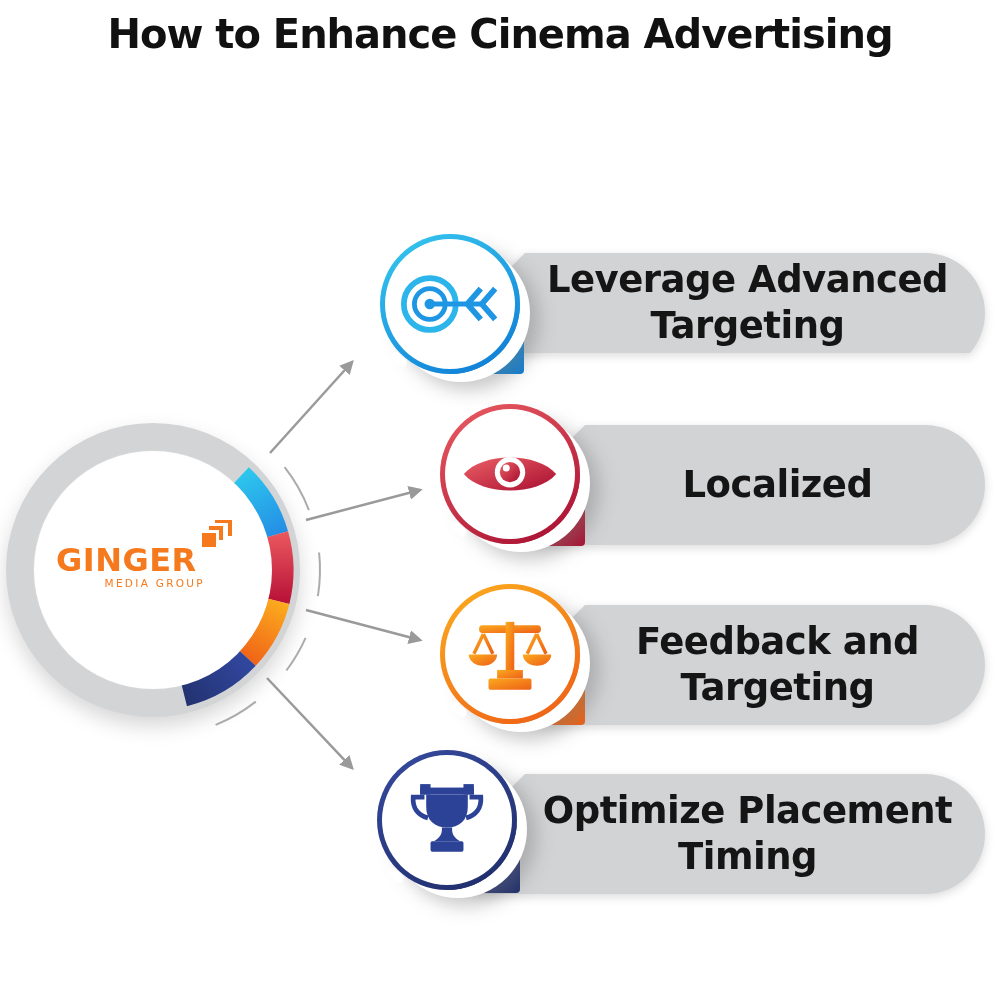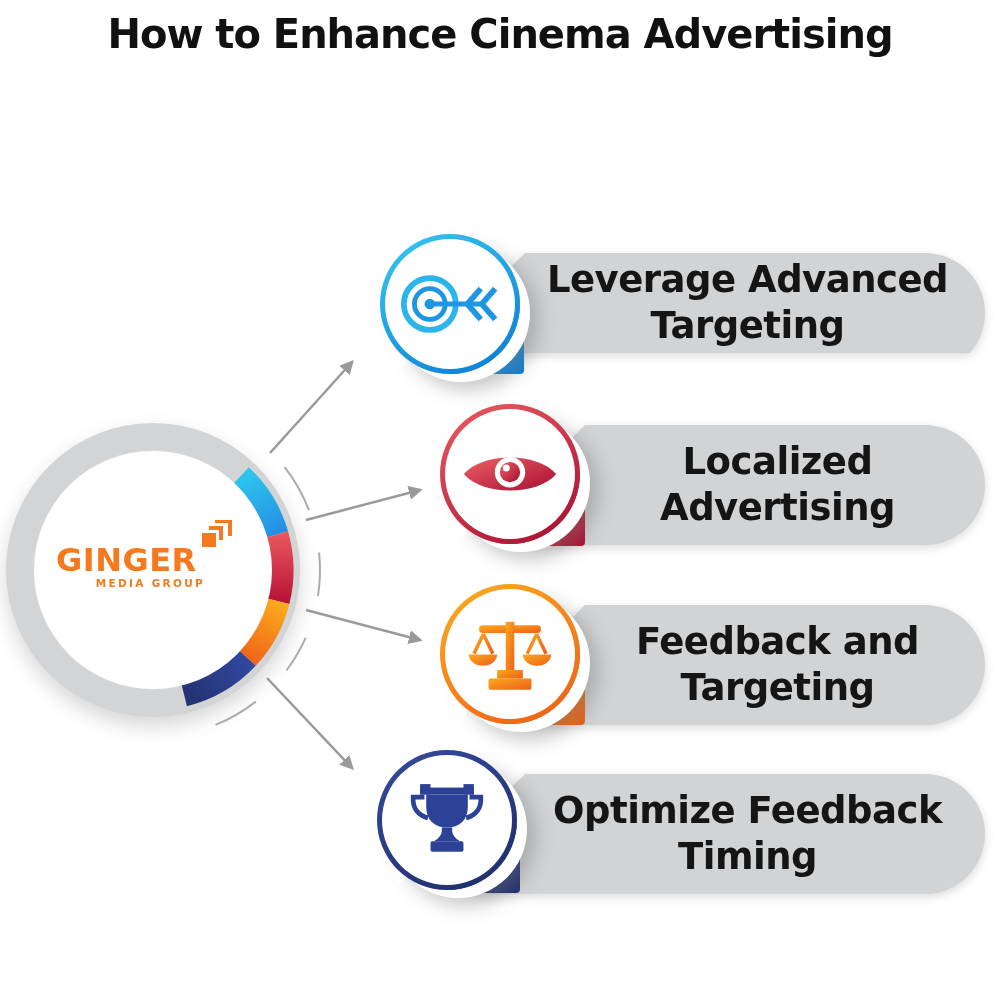--- a/index.html
+++ b/index.html
@@ -7,21 +7,21 @@
         font-family:"DejaVu Sans","Liberation Sans",sans-serif;}
   
   .title{position:absolute;top:6px;left:0;width:1000px;text-align:center;
          font-weight:bold;font-size:40px;line-height:57px;letter-spacing:-1px;color:#111;}
   
   .hub-svg{position:absolute;left:3px;top:420px;overflow:visible;
            filter:drop-shadow(0 9px 10px rgba(0,0,0,.16));}
   .logo{position:absolute;left:56px;top:520px;width:150px;}
   .logo-icon{position:absolute;left:146px;top:0;}
   .logo-name{margin-top:24px;font-size:32px;font-weight:bold;letter-spacing:.5px;color:#f5791d;line-height:32px;}
-  .logo-sub{text-align:right;font-size:10.5px;font-weight:bold;letter-spacing:2.3px;color:#f5791d;margin-top:1px;padding-right:1px;}
+  .logo-sub{text-align:right;font-size:10.5px;font-weight:normal;letter-spacing:2.3px;color:#f5791d;margin-top:1px;padding-right:1px;}
   
   .overlay{position:absolute;left:0;top:0;pointer-events:none;}
   
   .pill-wrap{position:absolute;filter:drop-shadow(0 3px 5px rgba(0,0,0,.14));z-index:2;}
   .pill{background:#d2d3d5;width:100%;height:100%;display:flex;flex-direction:column;
         justify-content:center;text-align:center;}
   .pill-long{clip-path:path('M63 0 H463 A60 60 0 0 1 463 120 H24 A24 24 0 0 1 0 96 V63 Z');}
   .pill-short{clip-path:path('M63 0 H403 A60 60 0 0 1 403 120 H24 A24 24 0 0 1 0 96 V63 Z');}
   .pill-text{padding-left:70px;padding-right:22px;font-weight:bold;font-size:37px;
              line-height:46px;letter-spacing:-.5px;color:#151515;}
@@ -119,21 +119,20 @@
         <path d="M99 17 L85 33 L99 49" fill="none" stroke="#1f96e3" stroke-width="6"></path>
       </svg>
     </div>
   </div>
 
   <div style="--light: #e85a60; --dark: #a80f31;">
     <div class="pill-wrap" style="left:522px;top:425px;width:463px;height:120px;">
       <div class="pill pill-short">
         <div class="pill-text">
           <div>Localized</div>
-          <div>Advertising</div>
         </div>
       </div>
     </div>
     <div class="accent" style="left:498px;top:470px;width:87px;height:76px;"></div>
     <div class="icon-circle" style="left:440px;top:404px;">
       <div class="notch"></div>
       <svg width="96" height="58" viewBox="0 0 104 62">
         <defs>
           <linearGradient id="eyeG" x1="0" y1="0" x2="1" y2="1">
             <stop offset="0" stop-color="#ec6066"></stop>
@@ -178,21 +177,21 @@
         <path d="M19 22 L8 45 M19 22 L30 45" fill="none" stroke="url(#scG)" stroke-width="4"></path>
         <path d="M81 22 L70 45 M81 22 L92 45" fill="none" stroke="url(#scG)" stroke-width="4"></path>
       </svg>
     </div>
   </div>
 
   <div style="--light: #35499c; --dark: #1f2e6b;">
     <div class="pill-wrap" style="left:462px;top:774px;width:523px;height:120px;">
       <div class="pill pill-long">
         <div class="pill-text">
-          <div>Optimize Feedback</div>
+          <div>Optimize Placement</div>
           <div>Timing</div>
         </div>
       </div>
     </div>
     <div class="accent" style="left:448px;top:820px;width:72px;height:73px;"></div>
     <div class="icon-circle" style="left:377px;top:750px;">
       <div class="notch"></div>
       <svg width="78" height="75" viewBox="0 0 90 86">
         <g fill="#2b4296">
           <rect x="14" y="1" width="12" height="12"></rect>

